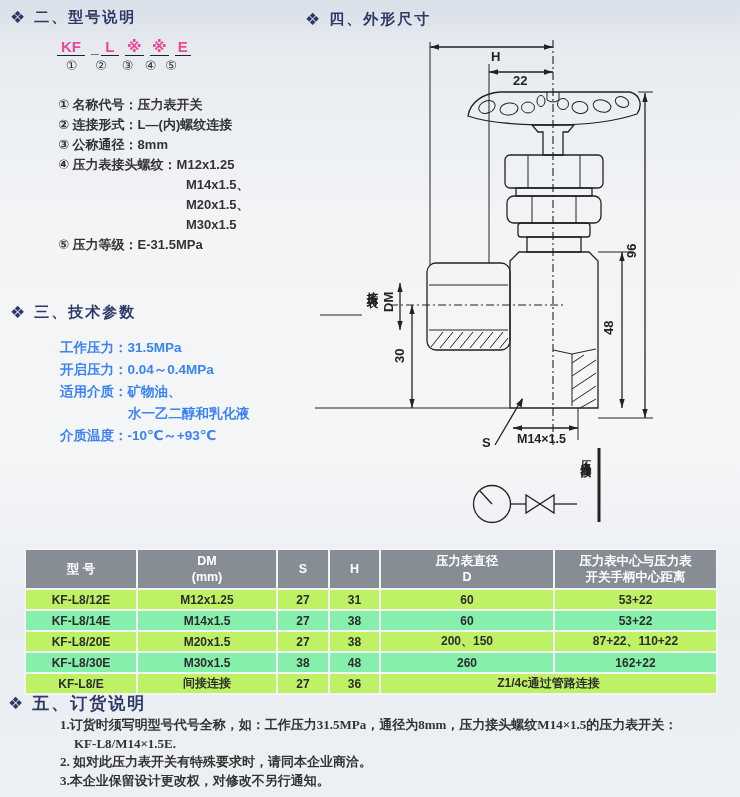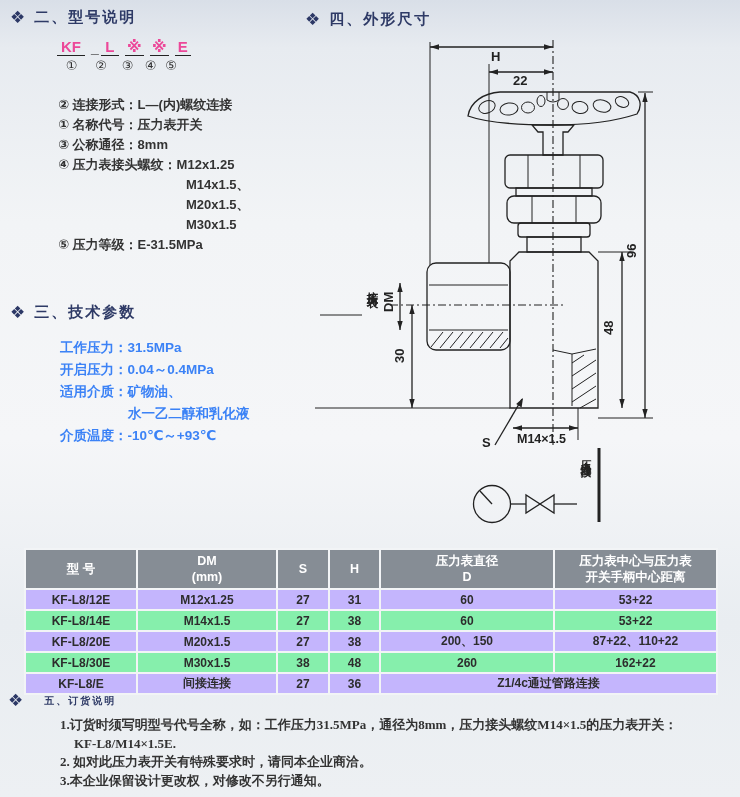--- a/index.html
+++ b/index.html
@@ -23,21 +23,21 @@
   .list13 div{font-size:13px;font-weight:600;color:#333;line-height:20px;white-space:pre;}
   .list13 .indent{padding-left:128px;}
   .tech div{font-size:13.5px;font-weight:700;color:#3b82f6;line-height:22px;white-space:pre;}
   .tech .indent{padding-left:68px;}
   
   table.spec{border-collapse:collapse;width:692px;table-layout:fixed;}
   table.spec th{background:#868d95;color:#fff;font-size:12.5px;font-weight:600;
     height:38px;line-height:1.3;border:2px solid #f2f4f6;padding:0;}
   table.spec td{font-size:12px;font-weight:600;color:#2d2d2d;text-align:center;
     height:19px;border:2px solid #f2f4f6;padding:0;}
-  tr.r-dark td{background:#c4b5fd;}
+  tr.r-dark td{background:#bef264;}
   tr.r-light td{background:#86efac;}
   td.left{text-align:left;padding-left:12px;}
   
   .order div{font-size:13px;font-weight:600;color:#333;line-height:18.5px;white-space:pre;}
   .order .indent{padding-left:14px;}
   
   #drawing{position:absolute;left:300px;top:30px;width:400px;height:520px;}
   #drawing svg{position:absolute;left:0;top:0;}
   .vlabel{position:absolute;writing-mode:vertical-rl;text-orientation:upright;
     font-size:11.5px;font-weight:600;color:#222;letter-spacing:2px;line-height:1;}
@@ -68,22 +68,22 @@
   <div class="nums">
     <span style="width:29px;">①</span>
     <span style="width:30px;">②</span>
     <span style="width:23px;">③</span>
     <span style="width:23px;">④</span>
     <span style="width:18px;">⑤</span>
   </div>
 </div>
 
 <div class="abs list13" style="left:58px;top:95px;">
+  <div>① 名称代号：压力表开关</div>
   <div>② 连接形式：L—(内)螺纹连接</div>
-  <div>① 名称代号：压力表开关</div>
   <div>③ 公称通径：8mm</div>
   <div>④ 压力表接头螺纹：M12x1.25</div>
   <div class="indent">M14x1.5、</div>
   <div class="indent">M20x1.5、</div>
   <div class="indent">M30x1.5</div>
   <div>⑤ 压力等级：E-31.5MPa</div>
 </div>
 
 <div class="abs sec-title" style="left:10px;top:303px;">
   <span class="bullet">❖</span>
@@ -301,20 +301,20 @@
       <td>间接连接</td>
       <td>27</td>
       <td>36</td>
       <td colspan="2" class="left">Z1/4c通过管路连接</td>
     </tr>
   </tbody>
 </table>
 
 <div class="abs sec-title" style="left:8px;top:692px;">
   <span class="bullet">❖</span>
-  <span class="txt" style="font-size:10px;margin-left:12px;">五、订货说明</span>
+  <span class="txt" style="font-size:17px;">五、订货说明</span>
 </div>
 <div class="abs order" style="left:60px;top:716px;font-family:Liberation Serif, serif;">
   <div>1.订货时须写明型号代号全称，如：工作压力31.5MPa，通径为8mm，压力接头螺纹M14×1.5的压力表开关：</div>
   <div class="indent">KF-L8/M14×1.5E.</div>
   <div>2. 如对此压力表开关有特殊要求时，请同本企业商洽。</div>
   <div>3.本企业保留设计更改权，对修改不另行通知。</div>
 </div>
 
 </body></html>

